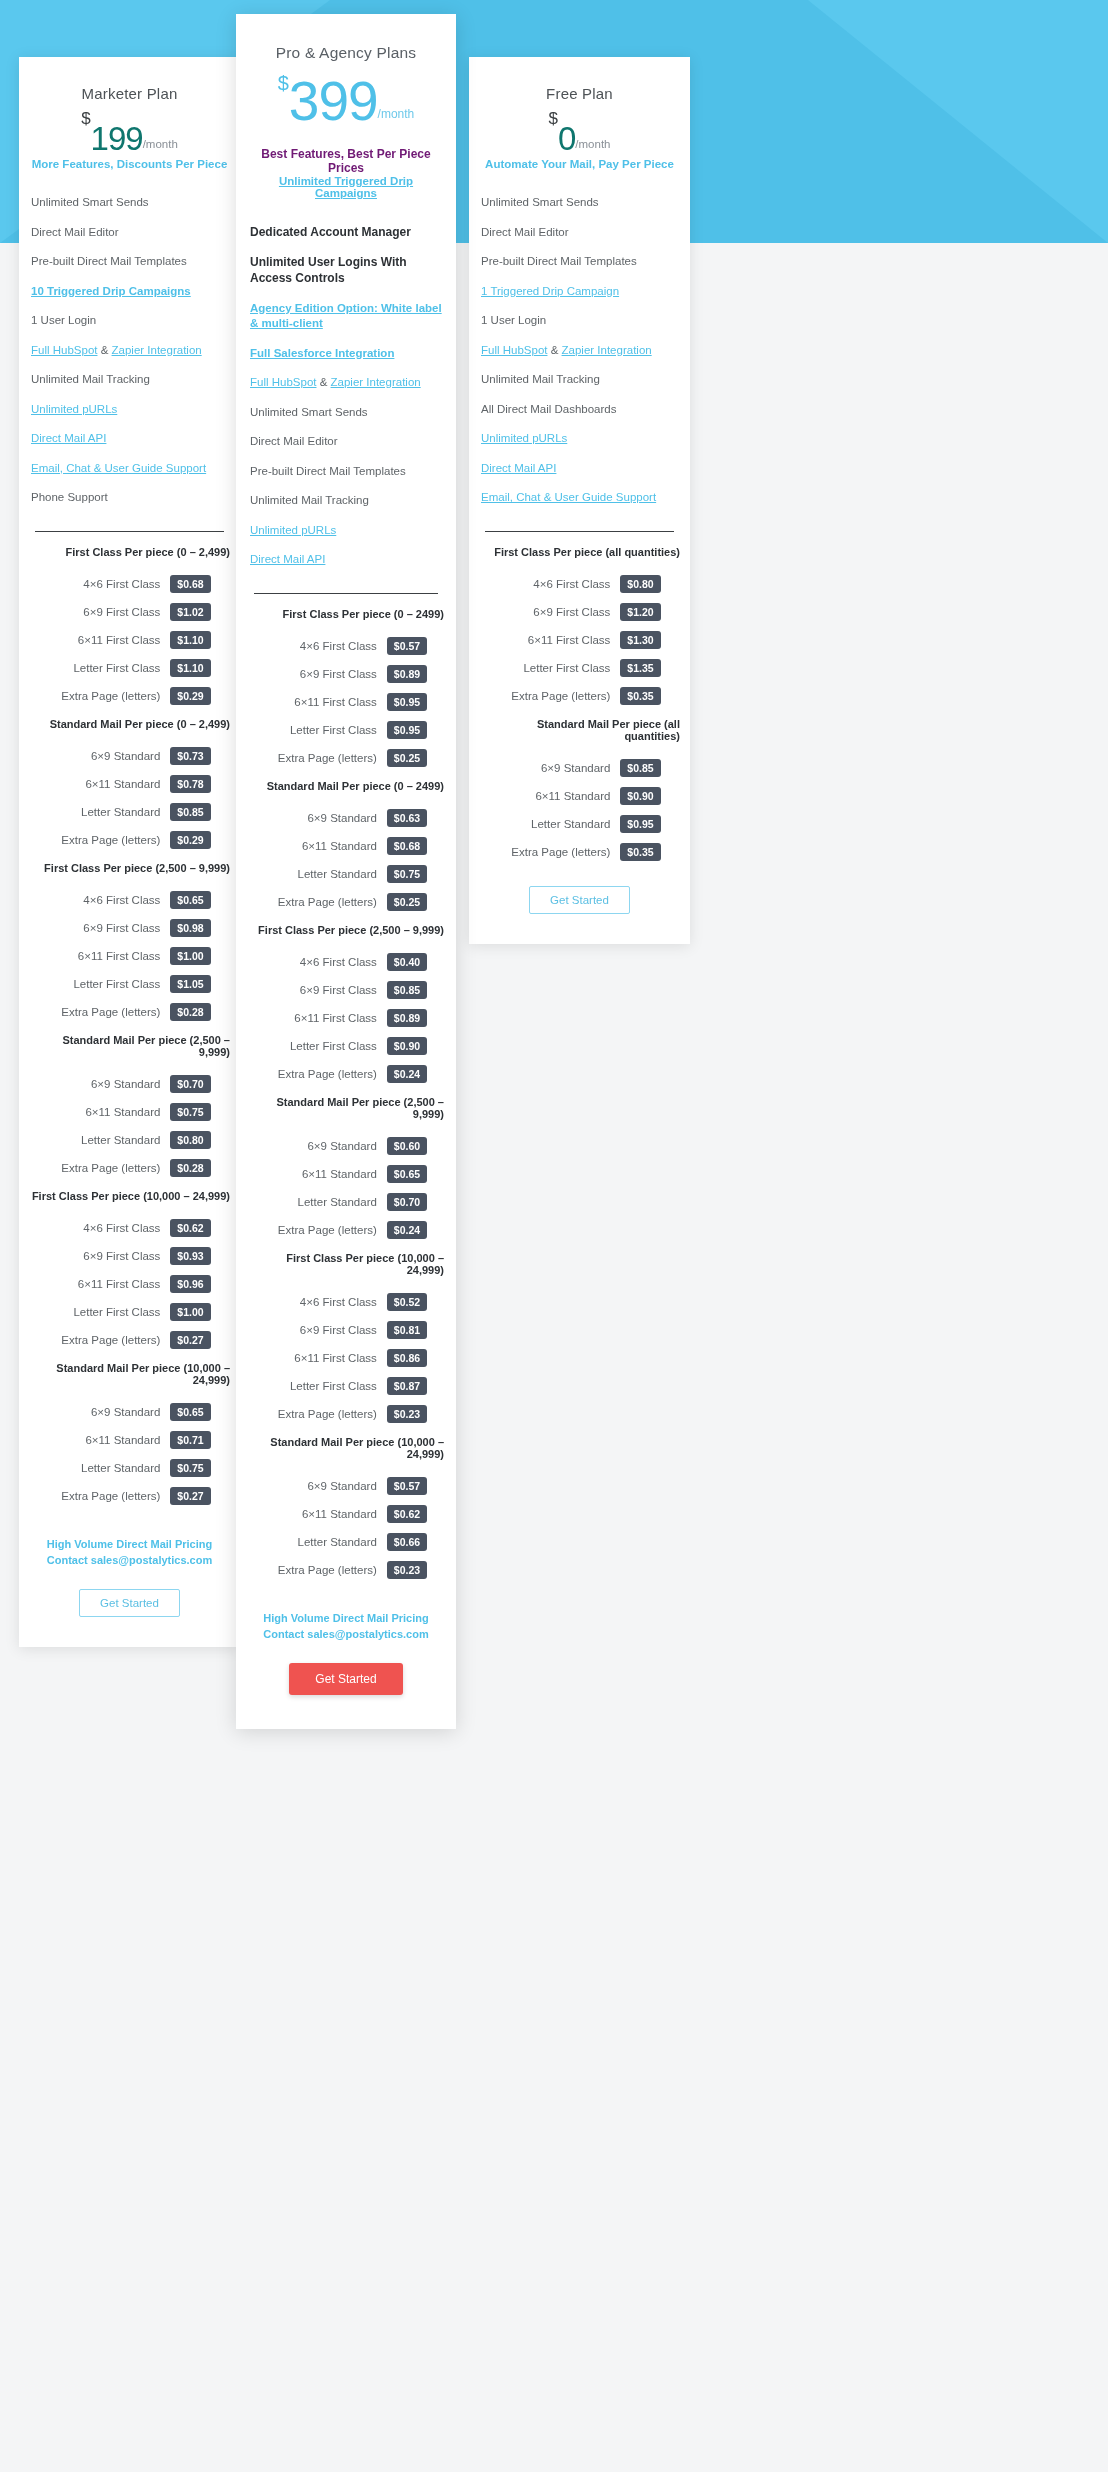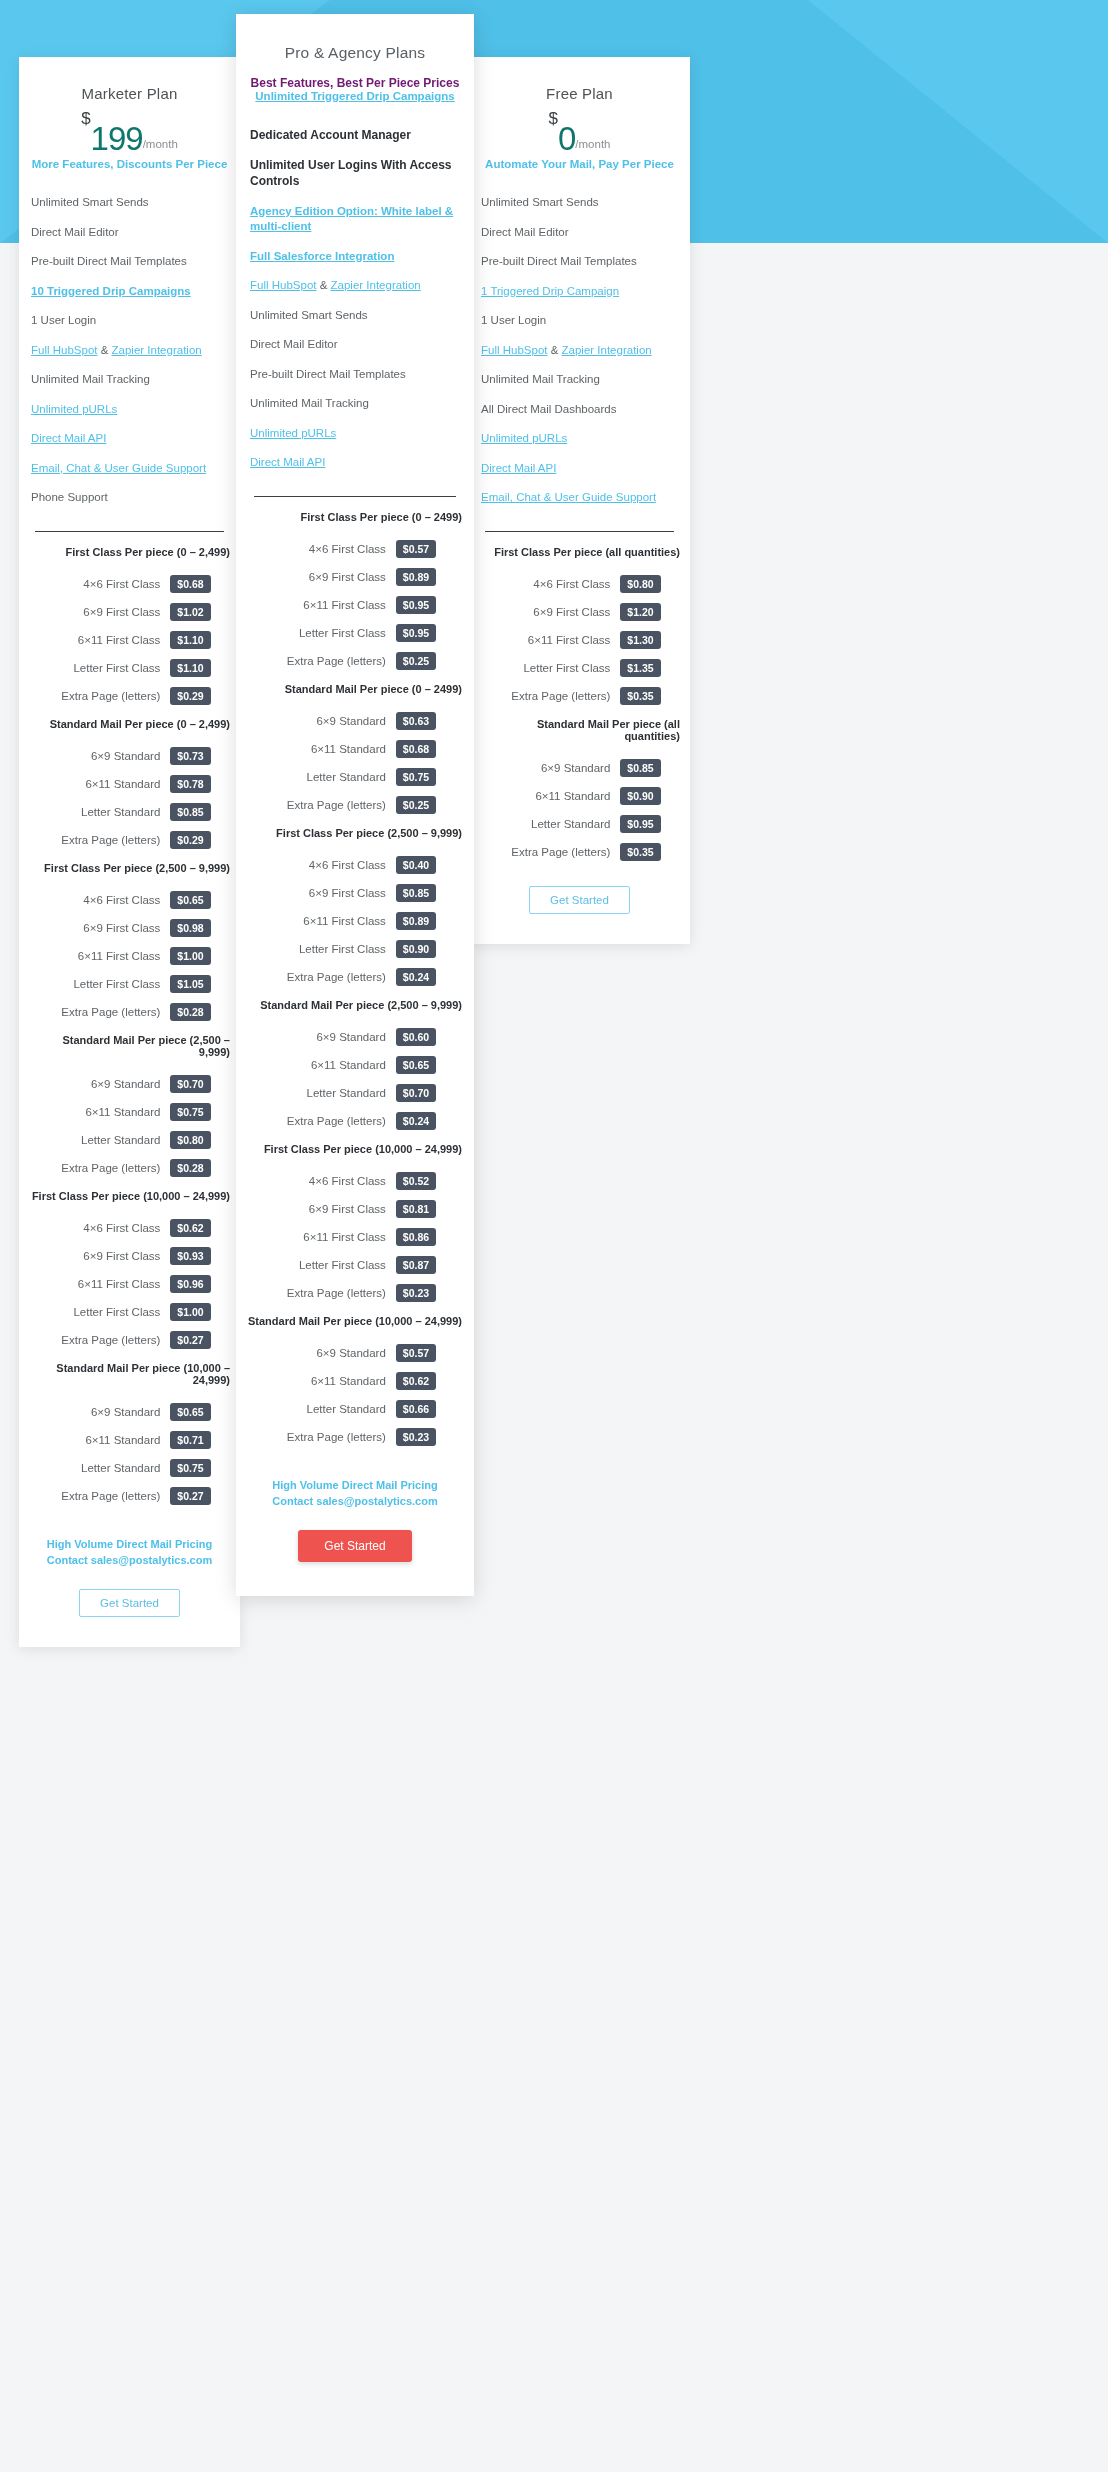--- a/index.html
+++ b/index.html
@@ -38,21 +38,21 @@
   }
   .card {
     position: absolute;
     background: #ffffff;
     box-shadow: 0 2px 14px rgba(0,0,0,0.10);
   }
   .card.side { width: 221px; top: 57px; padding: 28px 10px 30px; }
   .card#card-marketer { left: 19px; }
   .card#card-free     { left: 469px; }
   .card#card-pro {
-    left: 236px; top: 14px; width: 238px;
+    left: 236px; top: 14px; width: 220px;
     padding: 30px 12px 34px;
     box-shadow: 0 3px 20px rgba(0,0,0,0.14);
     z-index: 5;
   }
 
   
   .plan-name {
     text-align: center;
     font-size: 15px;
     color: #4d5256;
@@ -333,20 +333,23 @@
       <div>High Volume Direct Mail Pricing</div>
       <div>Contact sales@postalytics.com</div>
     </div>
     <div class="btn-wrap">
       <span class="btn-outline">Get Started</span>
     </div>
   </div>
 
   <div class="card" id="card-pro">
     <div class="plan-name pro">Pro &amp; Agency Plans</div>
+    <div class="price-row pro">
+      <span class="cur">$</span><span class="amt">399</span><span class="per">/month</span>
+    </div>
     <div class="subhead">Best Features, Best Per Piece Prices</div>
     <div class="tagline">Unlimited Triggered Drip Campaigns</div>
     <div class="features">
         <div class="feature bold">Dedicated Account Manager</div>
         <div class="feature bold">Unlimited User Logins With Access Controls</div>
         <div class="feature linkbold"><a href="#">Agency Edition Option: White label &amp; multi-client</a></div>
         <div class="feature linkbold"><a href="#">Full Salesforce Integration</a></div>
         <div class="feature"><a href="#">Full HubSpot</a> &amp; <a href="#">Zapier Integration</a></div>
         <div class="feature">Unlimited Smart Sends</div>
         <div class="feature">Direct Mail Editor</div>

